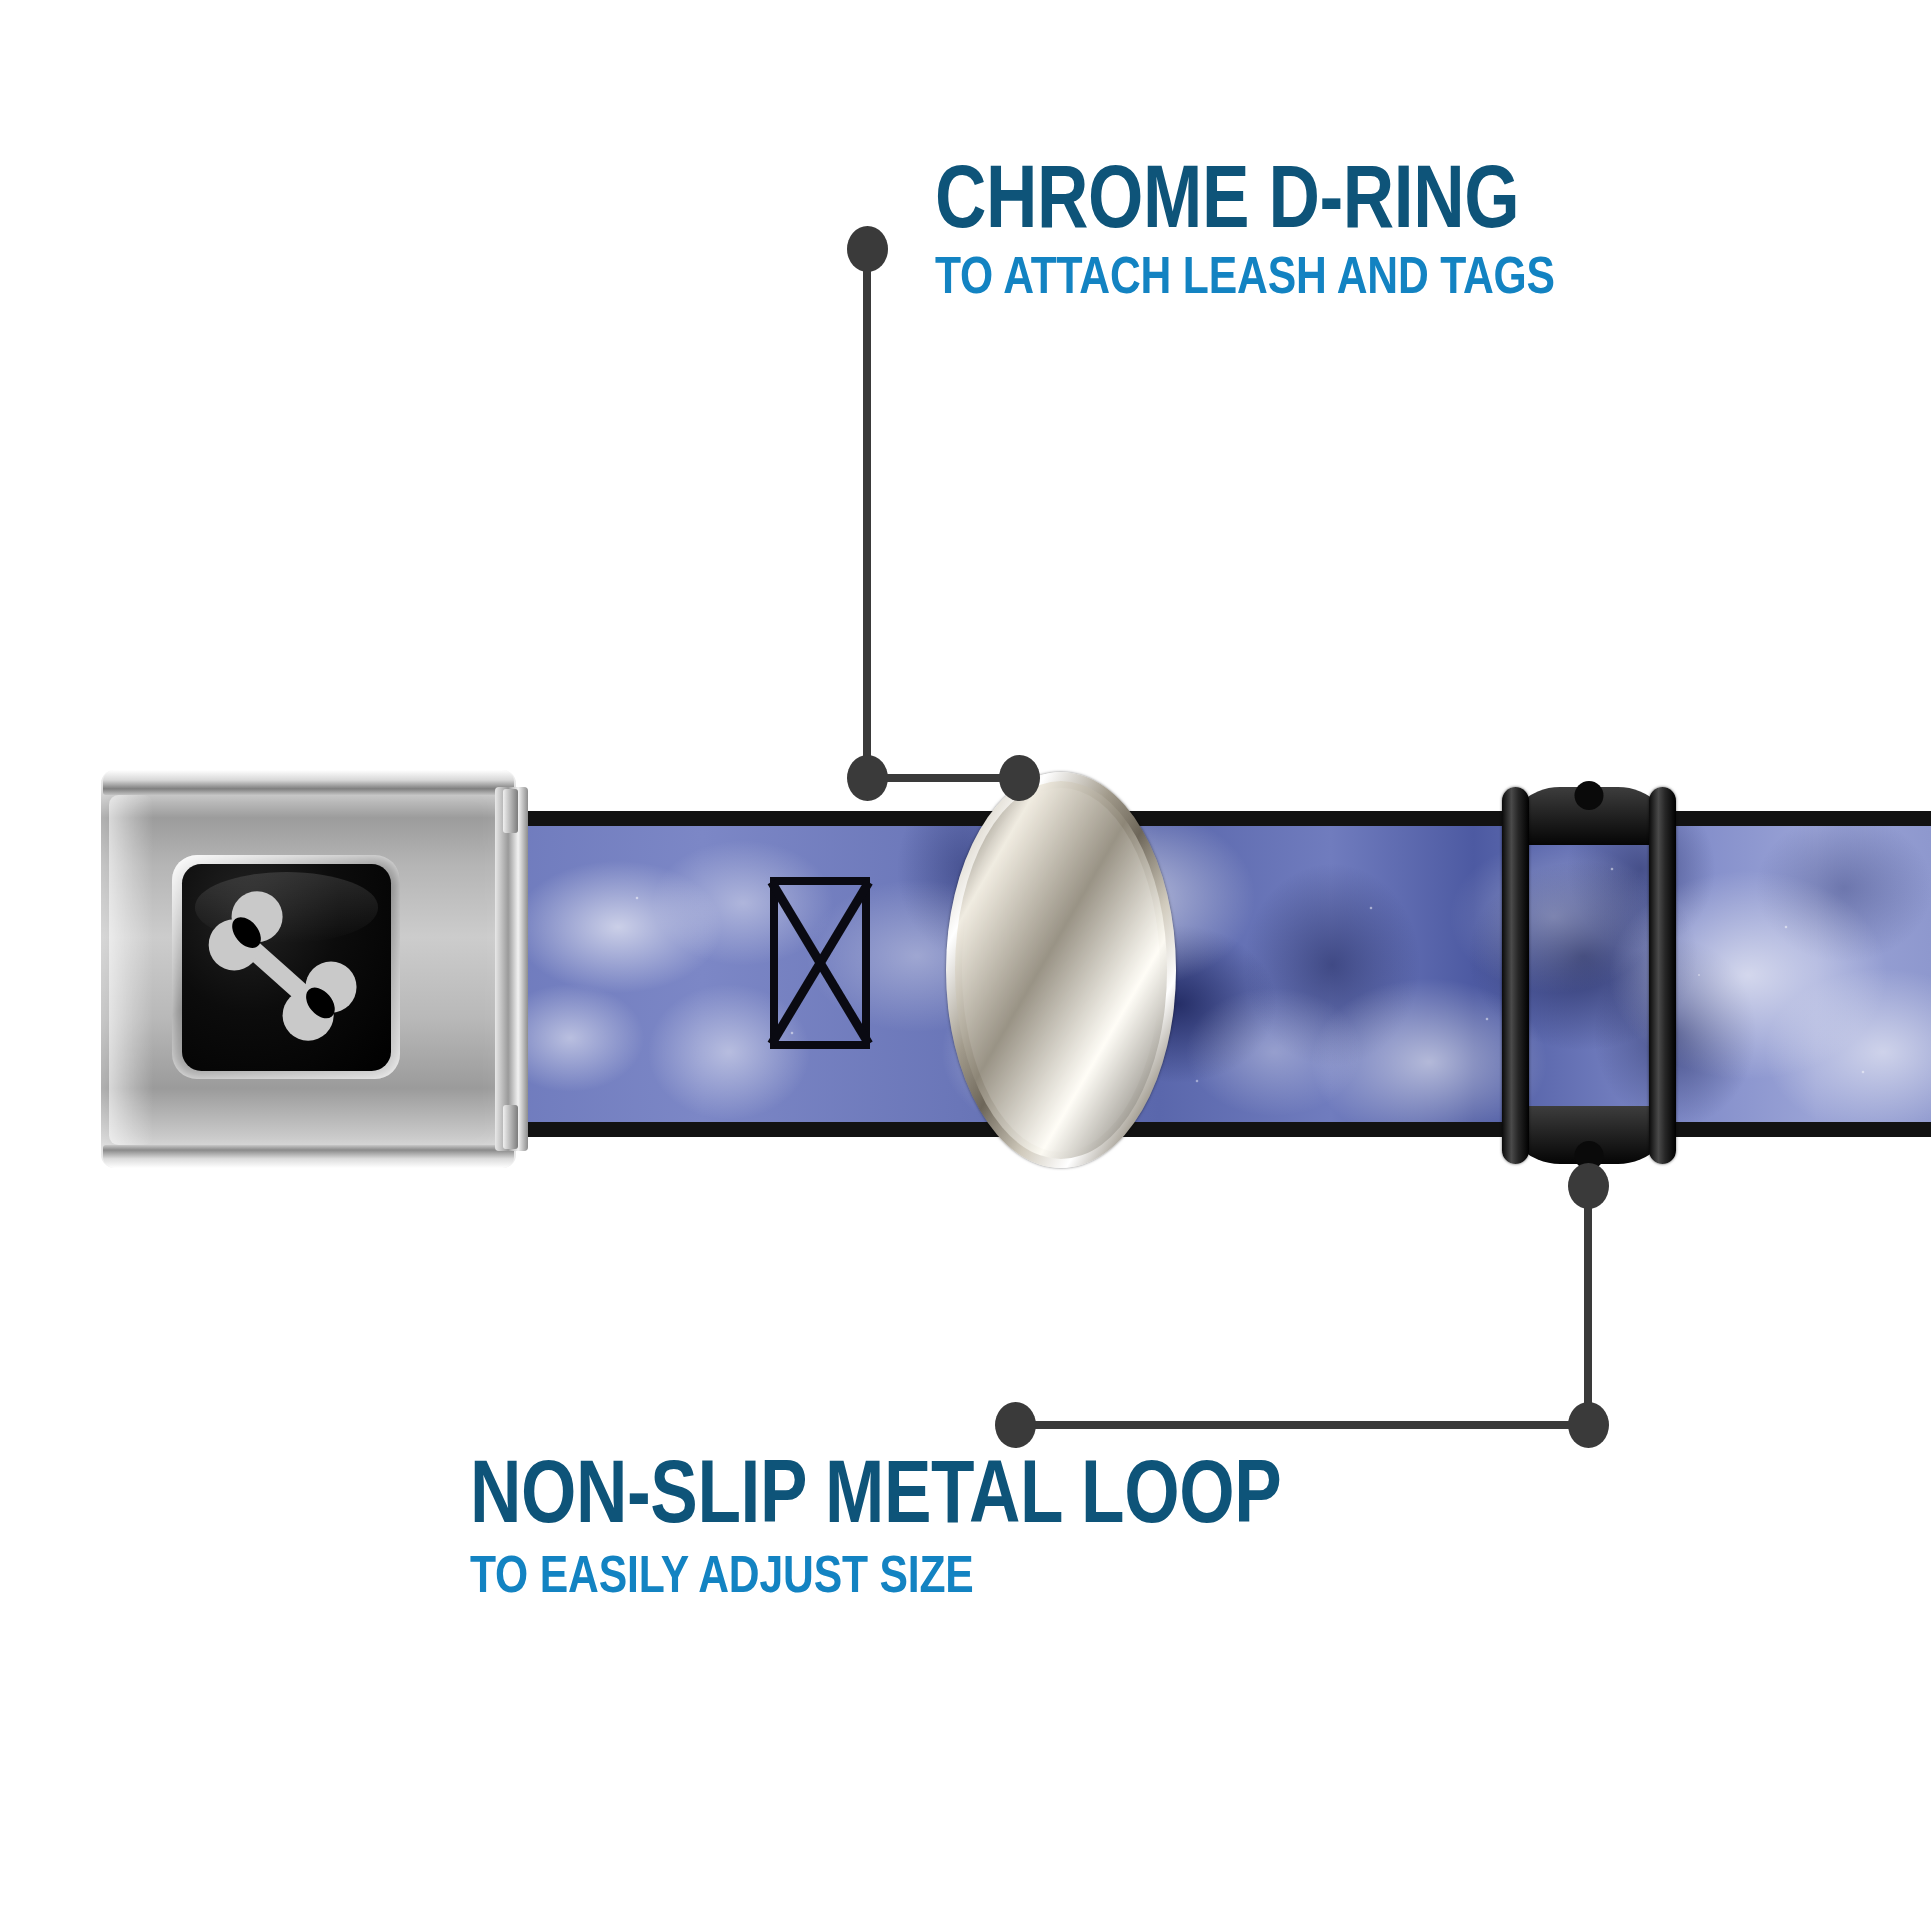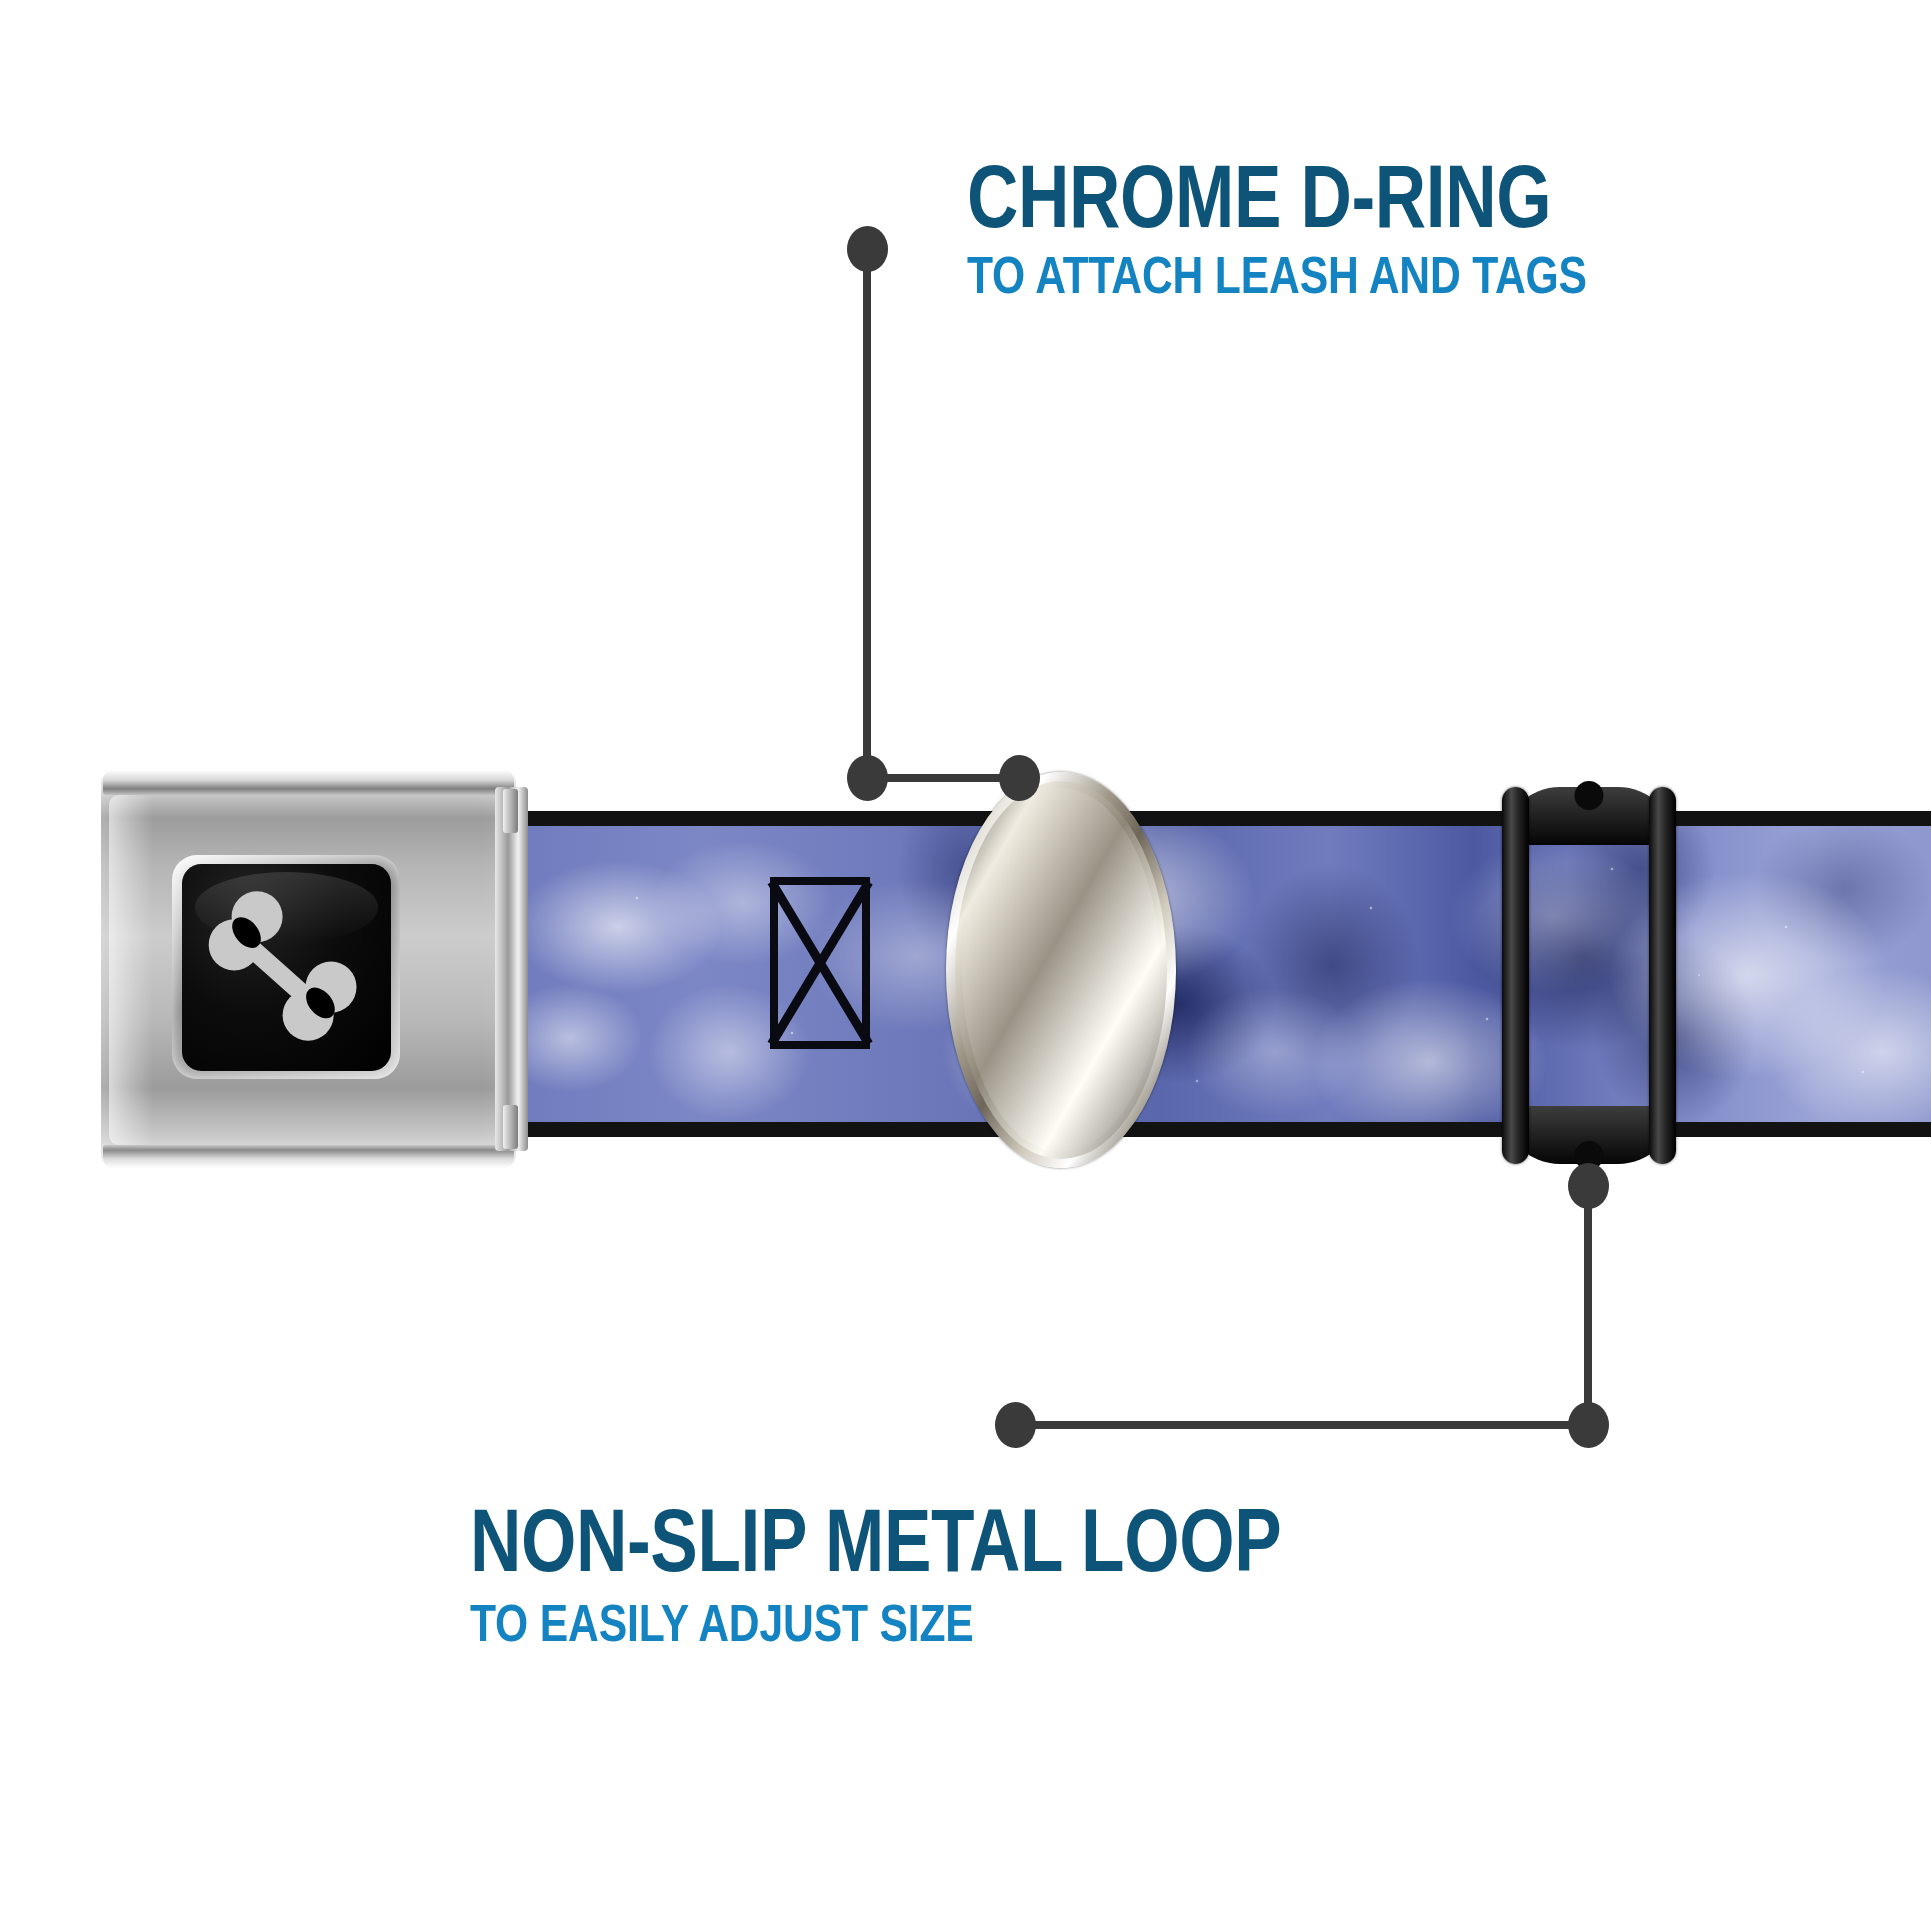--- a/index.html
+++ b/index.html
@@ -35,25 +35,25 @@
     font-weight: bold;
     color: #1383c2;
     letter-spacing: -0.2px;
     line-height: 1;
     white-space: nowrap;
     transform: scaleX(0.82);
     transform-origin: left top;
     margin: 0;
   }
 
-  #callout-dring { left: 935px; top: 156px; margin-left: 32px; }
+  #callout-dring { left: 935px; top: 156px; }
   #callout-dring .callout-title { font-size: 89px; }
   #callout-dring .callout-sub  { font-size: 52px; margin-top: 11.6px; }
 
-  #callout-loop { left: 470px; top: 1500px; }
+  #callout-loop { left: 470px; top: 1451px; }
   #callout-loop .callout-title { font-size: 89px; }
   #callout-loop .callout-sub  { font-size: 52px; margin-top: 15.4px; }
 
   
   .leader-dot {
     position: absolute;
     background: #3a3a3a;
     border-radius: 50%;
   }
   .leader-line {

